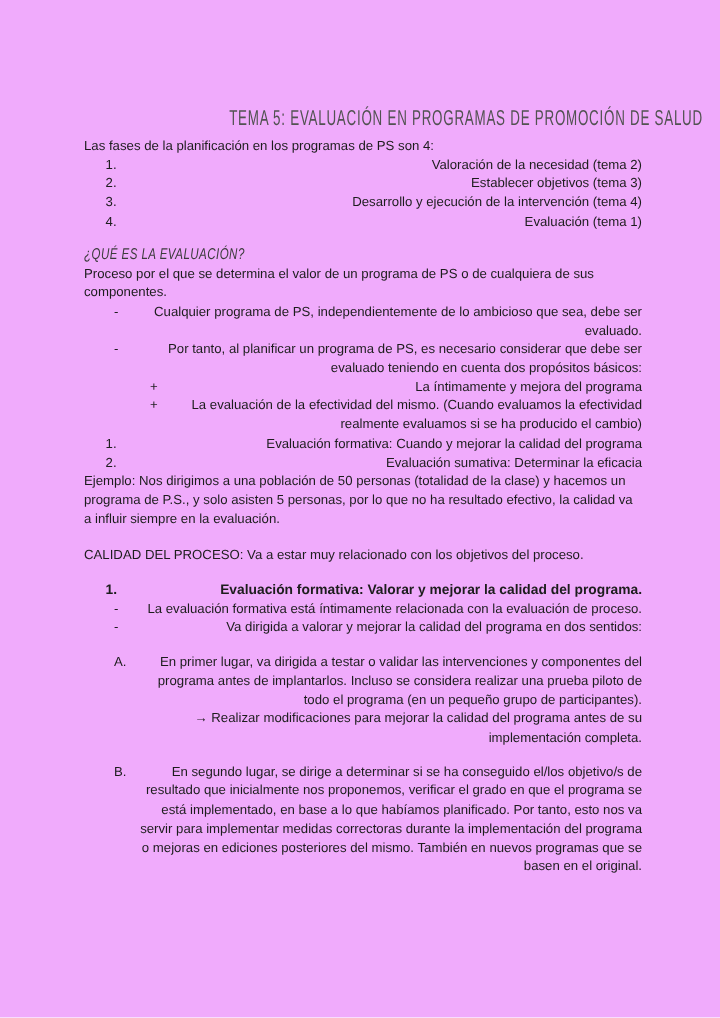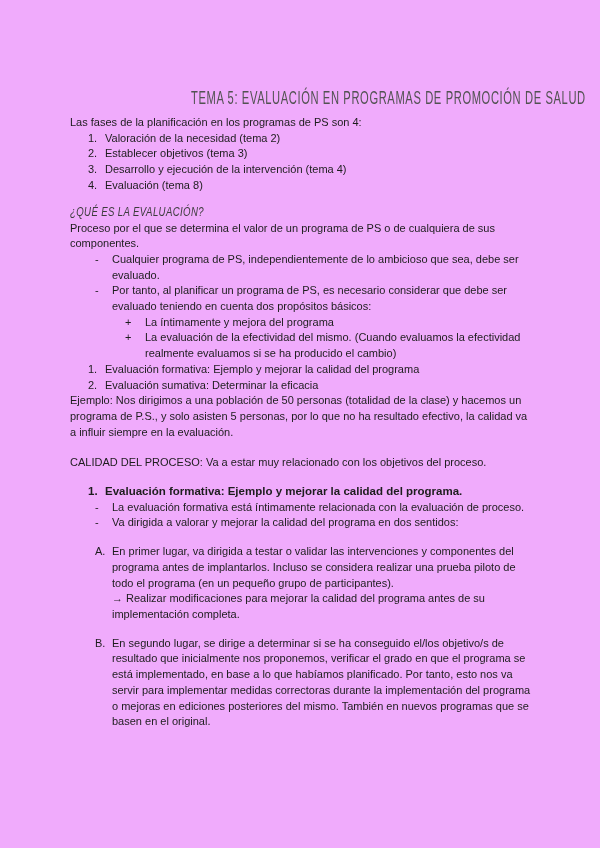--- a/index.html
+++ b/index.html
@@ -33,21 +33,21 @@
     display:inline-block;white-space:nowrap;
     transform:scaleX(0.88);transform-origin:left;
     font-style:italic;font-size:9px;letter-spacing:0.2px;color:#3f3f3f;
   }
   .row{display:flex;align-items:flex-start;}
   .indent-18{margin-left:18px;}
   .indent-25{margin-left:25px;}
   .indent-55{margin-left:55px;}
   .mk{flex:0 0 17px;}
   .mk-wide{flex:0 0 20px;}
-  .txt{flex:1 1 auto;min-width:0;}
+  .txt{flex:1 1 auto;min-width:0;text-align:right;}
   .gap{margin-top:15px;}
   .gap-sm{margin-top:13px;}
   .bold{font-weight:bold;font-size:11.5px;}
 </style>
 </head>
 <body>
 
 <div class="page">
 
   <h1 class="doc-title"><span class="hw-title">TEMA 5: EVALUACIÓN EN PROGRAMAS DE PROMOCIÓN DE SALUD</span></h1>
@@ -62,21 +62,21 @@
     <div class="row indent-18">
       <span class="mk">2.</span>
       <span class="txt">Establecer objetivos (tema 3)</span>
     </div>
     <div class="row indent-18">
       <span class="mk">3.</span>
       <span class="txt">Desarrollo y ejecución de la intervención (tema 4)</span>
     </div>
     <div class="row indent-18">
       <span class="mk">4.</span>
-      <span class="txt">Evaluación (tema 8)</span>
+      <span class="txt">Evaluación (tema 1)</span>
     </div>
   </div>
 
   <div class="sec-head"><span class="hw-sec">¿QUÉ ES LA EVALUACIÓN?</span></div>
 
   <p>Proceso por el que se determina el valor de un programa de PS o de cualquiera de sus componentes.</p>
 
   <div>
     <div class="row indent-25">
       <span class="mk">-</span>
@@ -93,35 +93,35 @@
     <div class="row indent-55">
       <span class="mk-wide">+</span>
       <span class="txt">La evaluación de la efectividad del mismo. (Cuando evaluamos la efectividad realmente evaluamos si se ha producido el cambio)</span>
     </div>
   </div>
 
 
   <div>
     <div class="row indent-18">
       <span class="mk">1.</span>
-      <span class="txt">Evaluación formativa: Ejemplo y mejorar la calidad del programa</span>
+      <span class="txt">Evaluación formativa: Cuando y mejorar la calidad del programa</span>
     </div>
     <div class="row indent-18">
       <span class="mk">2.</span>
       <span class="txt">Evaluación sumativa: Determinar la eficacia</span>
     </div>
   </div>
 
   <p>Ejemplo: Nos dirigimos a una población de 50 personas (totalidad de la clase) y hacemos un programa de P.S., y solo asisten 5 personas, por lo que no ha resultado efectivo, la calidad va a influir siempre en la evaluación.</p>
 
   <p class="gap">CALIDAD DEL PROCESO: Va a estar muy relacionado con los objetivos del proceso.</p>
 
   <div class="row indent-18 bold gap-sm">
     <span class="mk">1.</span>
-    <span class="txt">Evaluación formativa: Ejemplo y mejorar la calidad del programa.</span>
+    <span class="txt">Evaluación formativa: Valorar y mejorar la calidad del programa.</span>
   </div>
 
 
   <div>
     <div class="row indent-25">
       <span class="mk">-</span>
       <span class="txt">La evaluación formativa está íntimamente relacionada con la evaluación de proceso.</span>
     </div>
     <div class="row indent-25">
       <span class="mk">-</span>

